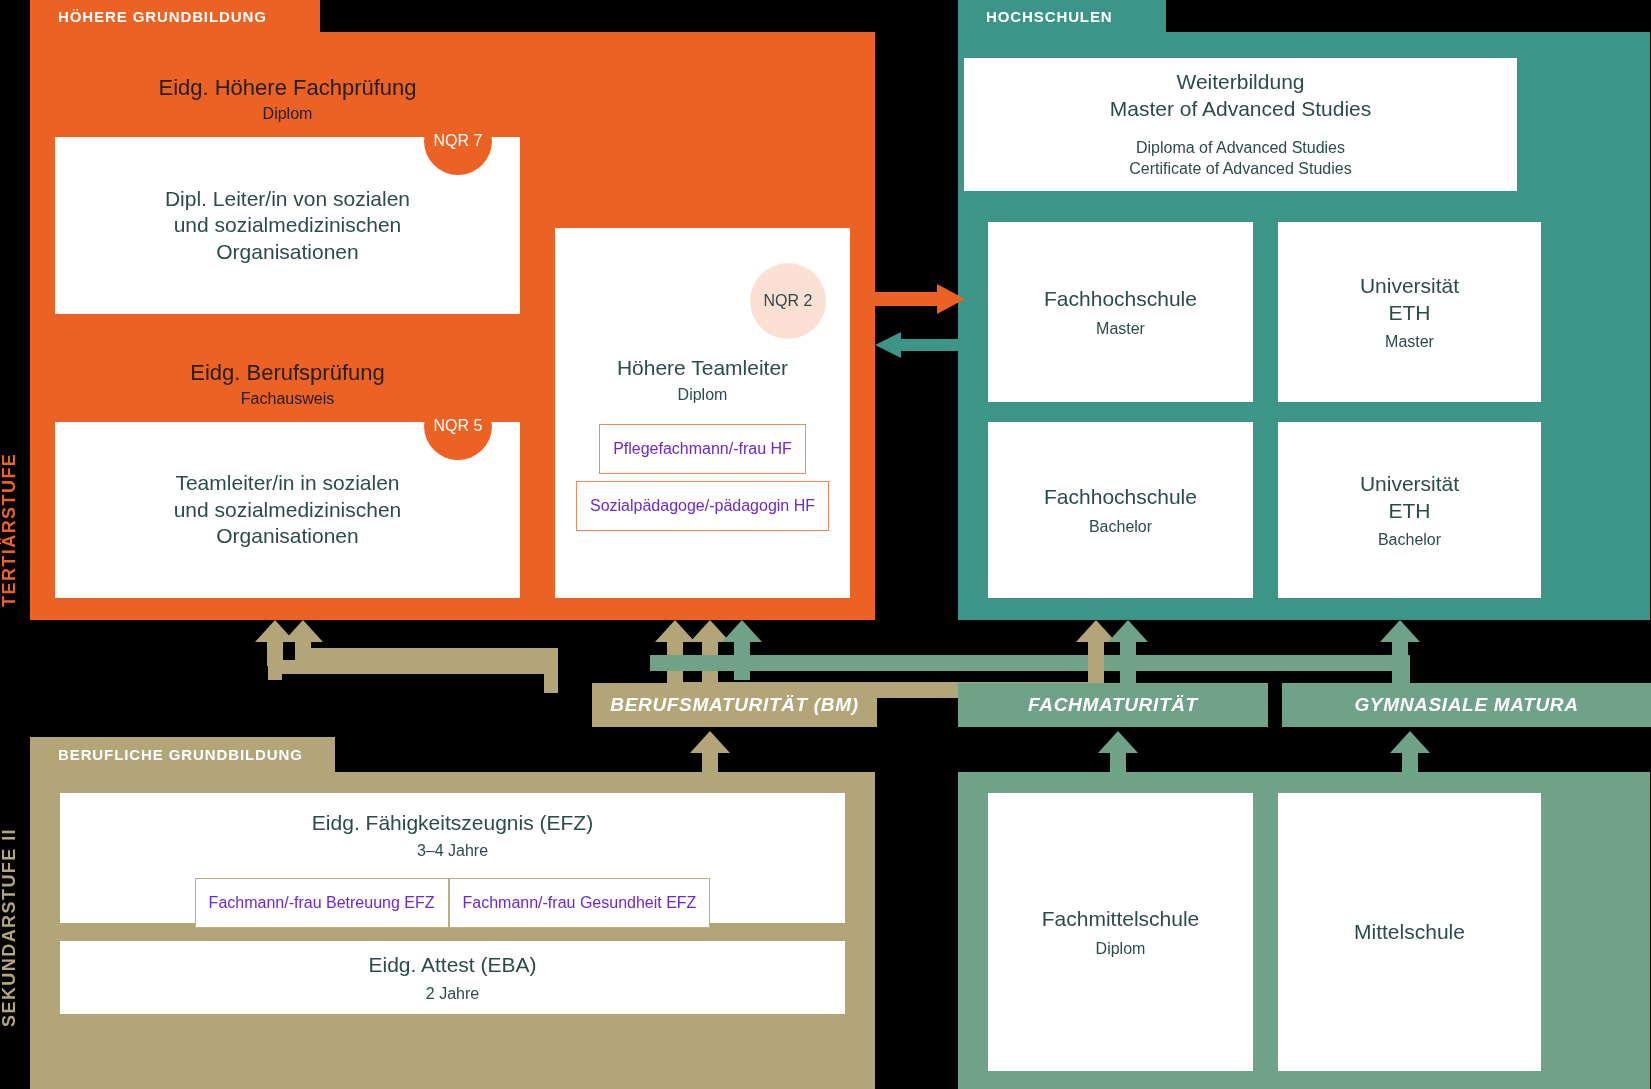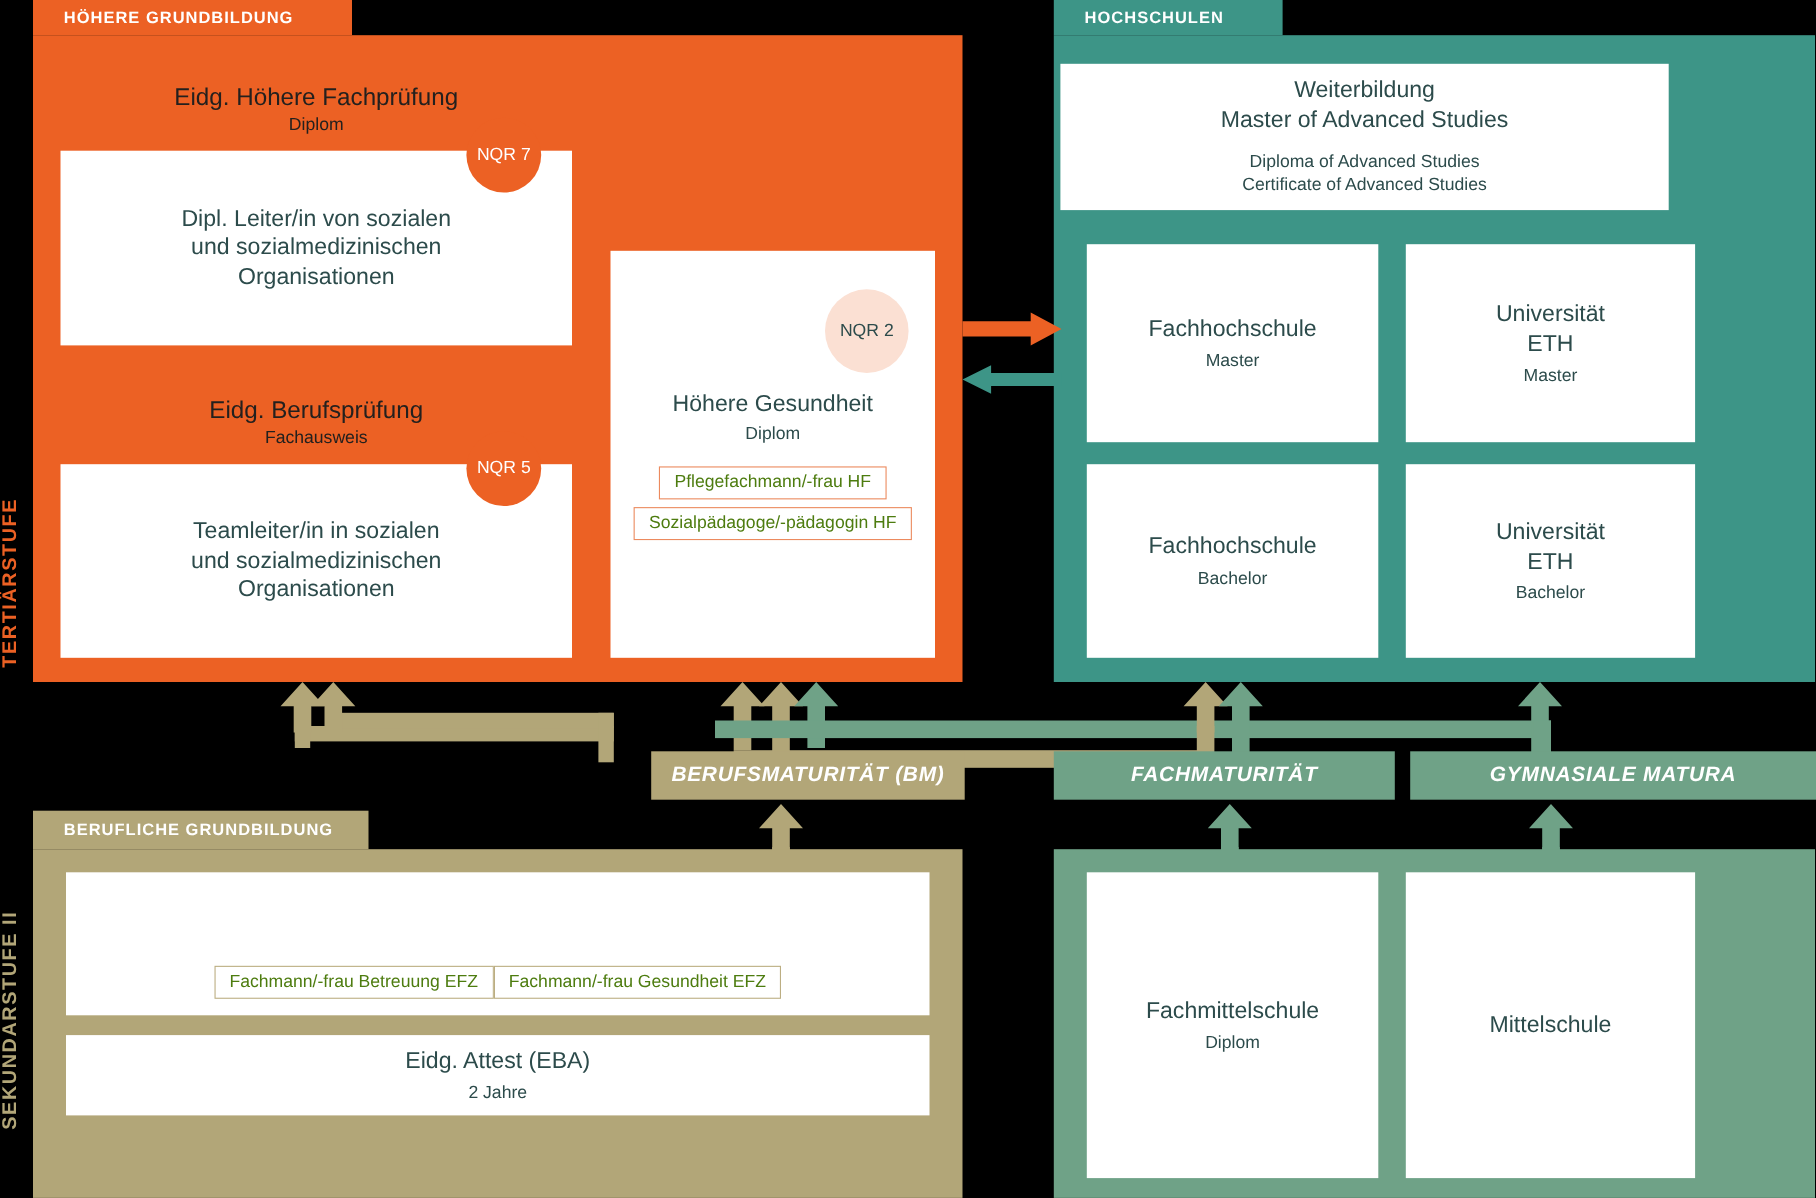--- a/index.html
+++ b/index.html
@@ -42,22 +42,22 @@
   .nqr{
     border-radius:50%;display:flex;align-items:center;justify-content:center;
     font-size:16px;
   }
   .nqr-solid{background:#EC6124;color:#fff;}
   .nqr-soft{background:#FBE0D3;color:#2C4B4B;}
 
   
   .chip{
     display:inline-flex;align-items:center;justify-content:center;
-    border:1.5px solid #EC8A5E;color:#4d7c0f;font-size:16px;
-    padding:5px 13px;background:#fff;white-space:nowrap;
+    border:1.5px solid #EC8A5E;color:#6d28d9;font-size:16px;
+    padding:15px 13px;background:#fff;white-space:nowrap;
   }
   .chip-khaki{border-color:#BCAE82;}
 
   
   .matbar{
     display:flex;align-items:center;justify-content:center;
     color:#fff;font-weight:bold;letter-spacing:.035em;font-size:19px;font-style:italic;
   }
   .mat-khaki{background:#B2A678;}
   .mat-sage{background:#6FA287;}
@@ -108,21 +108,21 @@
     <div class="ttl">Teamleiter/in in sozialen</div>
     <div class="ttl">und sozialmedizinischen</div>
     <div class="ttl">Organisationen</div>
   </div>
   <div class="abs nqr nqr-solid" style="left:424px;top:392px;width:68px;height:68px;">NQR 5</div>
 
 
   <div class="abs" style="left:555px;top:228px;width:295px;height:370px;background:#fff;">
     <div class="abs nqr nqr-soft" style="left:195px;top:35px;width:76px;height:76px;">NQR 2</div>
     <div class="abs" style="left:0;top:128px;width:295px;text-align:center;color:#2C4B4B;">
-      <div style="font-size:21px;">Höhere Gesundheit</div>
+      <div style="font-size:21px;">Höhere Teamleiter</div>
       <div style="font-size:16px;margin-top:6px;">Diplom</div>
     </div>
     <div class="abs" style="left:0;top:196px;width:295px;display:flex;flex-direction:column;align-items:center;gap:7px;">
       <span class="chip">Pflegefachmann/-frau HF</span>
       <span class="chip">Sozialpädagoge/-pädagogin HF</span>
     </div>
   </div>
 
   <div class="abs panel-green tab" style="left:958px;top:0;width:208px;height:32px;">HOCHSCHULEN</div>
 
@@ -227,20 +227,24 @@
   <svg class="arrow" style="left:1390px;top:731px;" width="40" height="46" viewBox="0 0 40 46">
     <path d="M20 0 L40 22 H28 V46 H12 V22 H0 Z" fill="#6FA287"></path>
   </svg>
   <div class="abs bar" style="left:1402px;top:770px;width:16px;height:16px;background:#6FA287;"></div>
 
   <div class="abs tab" style="left:30px;top:737px;width:305px;height:35px;background:#B2A678;">BERUFLICHE GRUNDBILDUNG</div>
 
   <div class="abs" style="left:30px;top:772px;width:845px;height:317px;background:#B2A678;"></div>
 
   <div class="abs" style="left:60px;top:793px;width:785px;height:130px;background:#fff;">
+    <div class="abs" style="left:0;top:18px;width:785px;text-align:center;color:#2C4B4B;">
+      <div style="font-size:21px;">Eidg. Fähigkeitszeugnis (EFZ)</div>
+      <div style="font-size:16px;margin-top:7px;">3–4 Jahre</div>
+    </div>
     <div class="abs" style="left:0;top:85px;width:785px;display:flex;justify-content:center;">
       <span class="chip chip-khaki">Fachmann/-frau Betreuung EFZ</span>
       <span class="chip chip-khaki">Fachmann/-frau Gesundheit EFZ</span>
     </div>
   </div>
 
   <div class="abs card" style="left:60px;top:941px;width:785px;height:73px;">
     <div class="ttl">Eidg. Attest (EBA)</div>
     <div class="sub">2 Jahre</div>
   </div>

